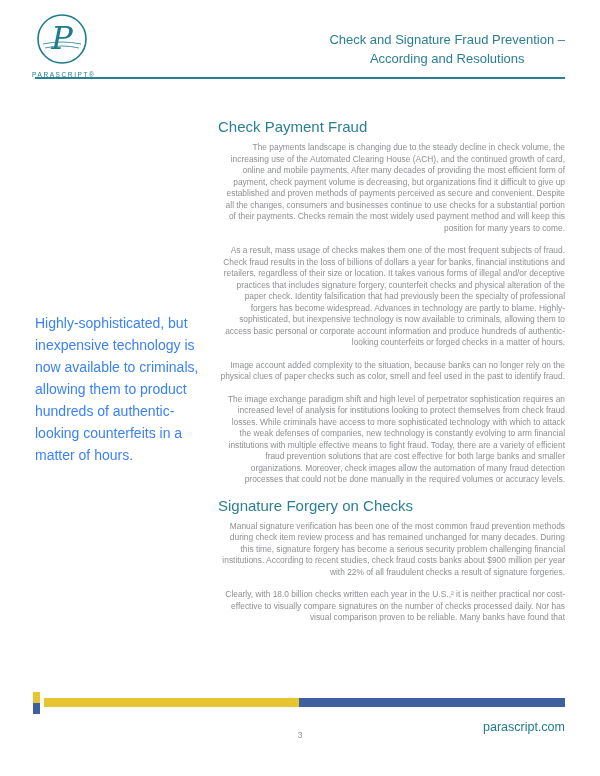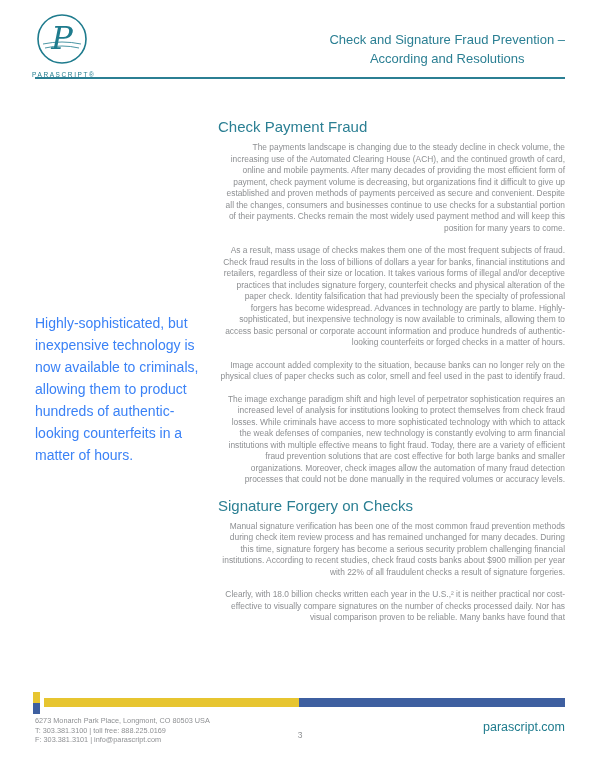--- a/index.html
+++ b/index.html
@@ -117,23 +117,18 @@
 
   <div class="footer-accent-cap">
     <div class="cap-top"></div>
     <div class="cap-bottom"></div>
   </div>
   <div class="footer-accent-bar">
     <div class="bar-gold"></div>
     <div class="bar-blue"></div>
   </div>
 
-  <div class="footer-contact">
-    <div>6273 Monarch Park Place, Longmont, CO 80503 USA</div>
-    <div>T: 303.381.3100 | toll free: 888.225.0169</div>
-    <div>F: 303.381.3101 | info@parascript.com</div>
-  </div>
 
   <div class="page-number">3</div>
 
   <a class="footer-website">parascript.com</a>
 
 </div>
 
 </body></html>

